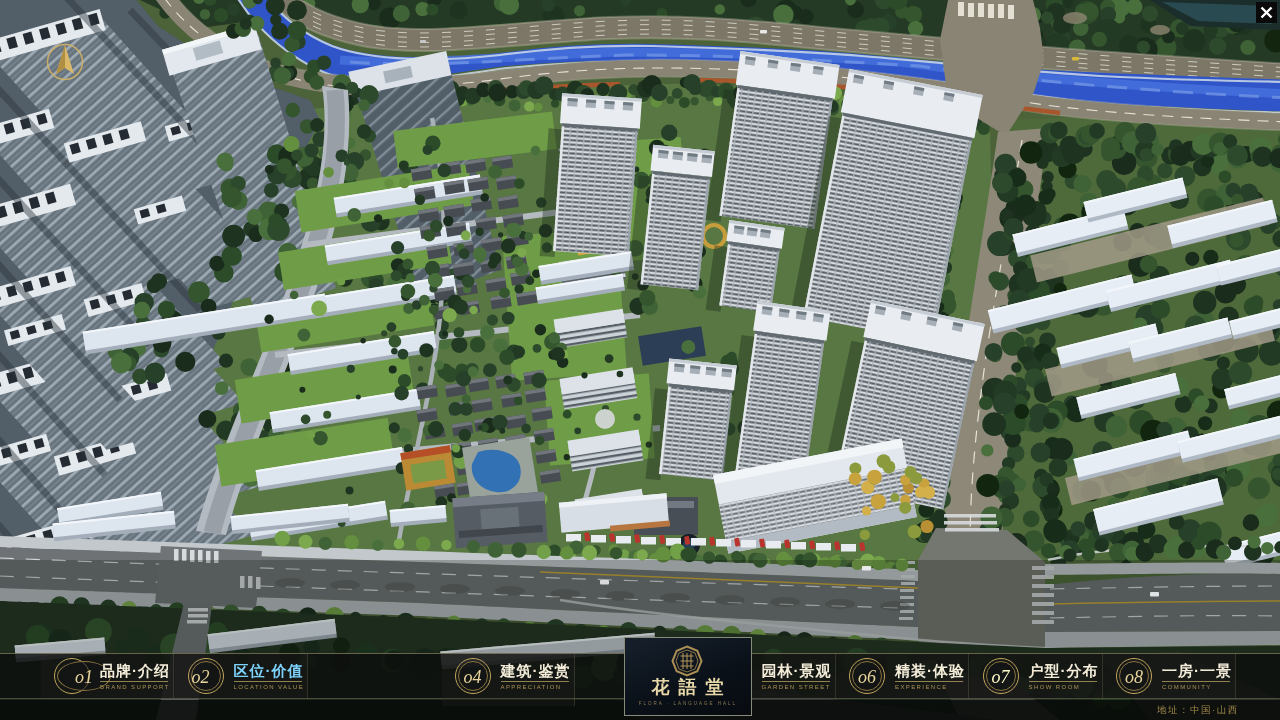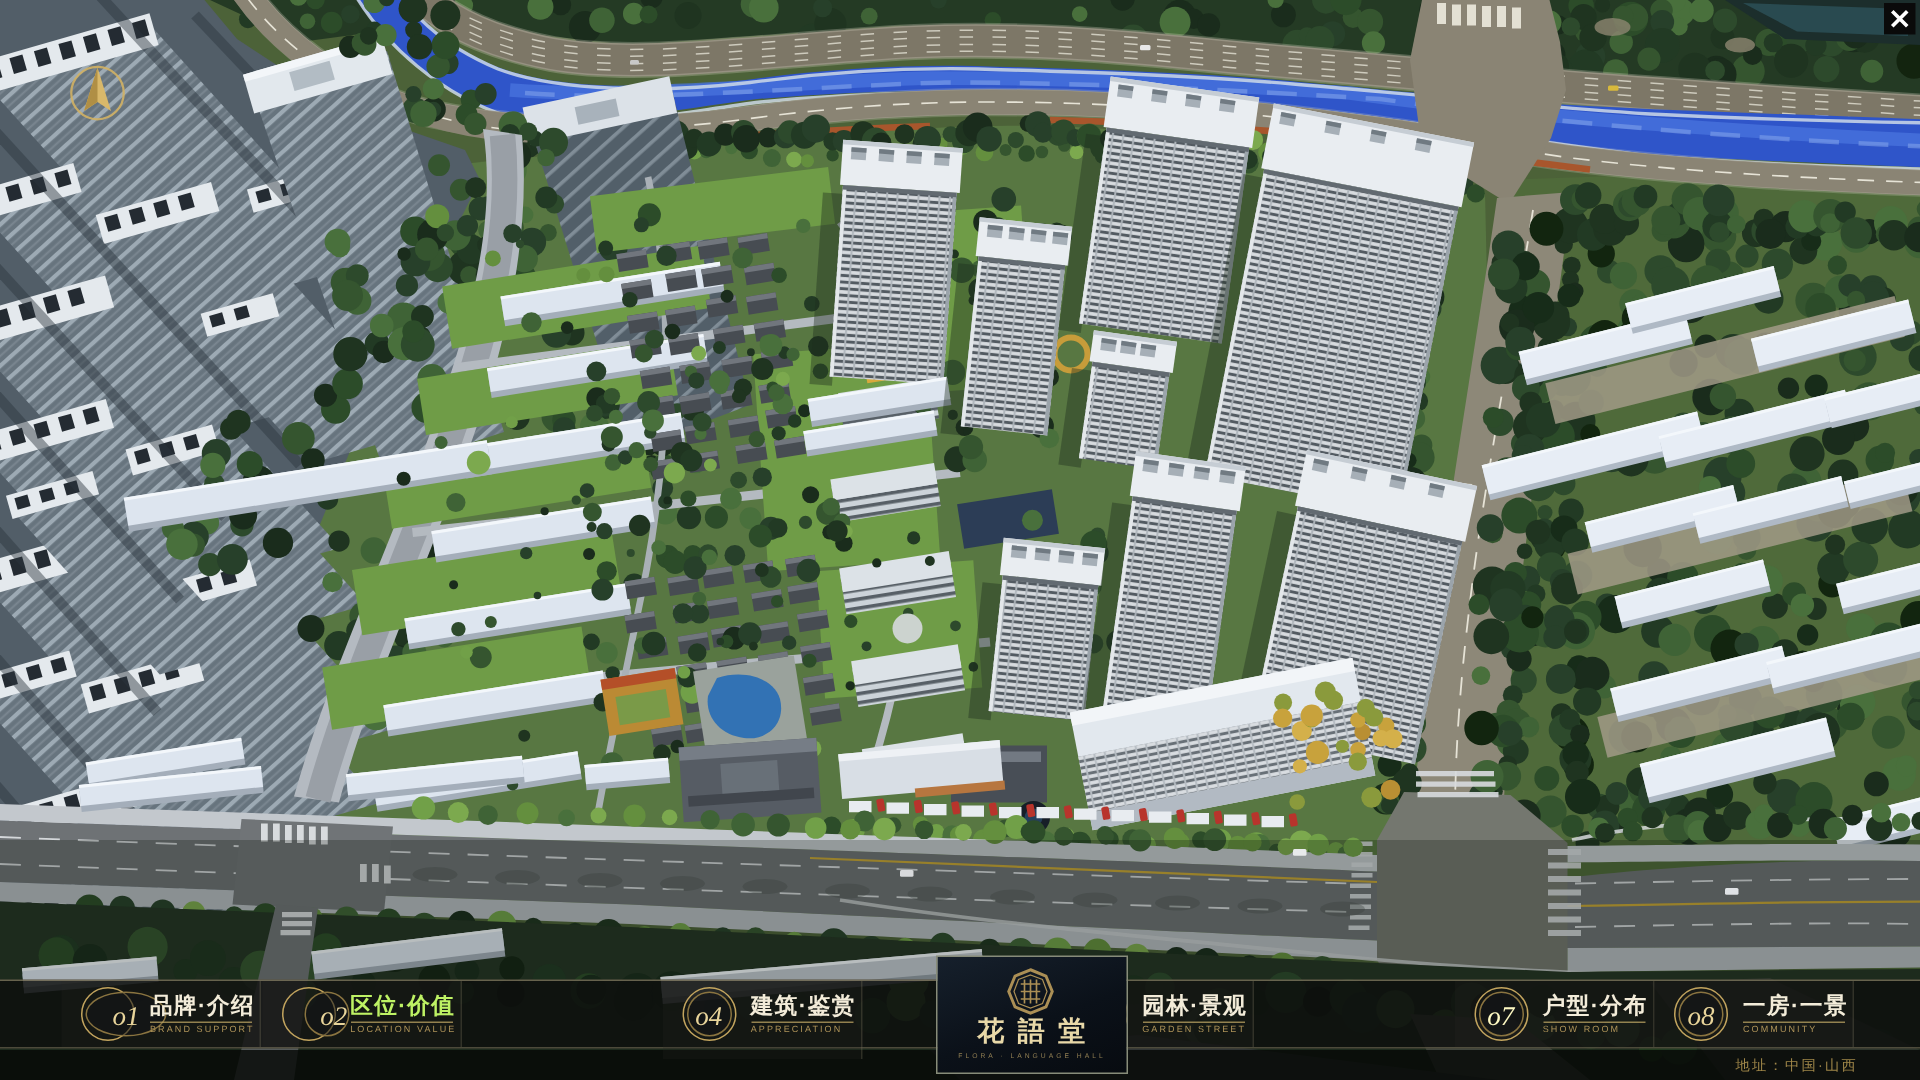--- a/index.html
+++ b/index.html
@@ -2491,22 +2491,22 @@
 <div style="position:absolute;left:41px;top:654px;width:133px;height:44px;background:rgba(40,42,38,0.22);border-right:1px solid rgba(160,150,120,0.22);">
  <div style="position:absolute;left:13px;top:4px;width:36px;height:36px;border-radius:50%;border:1.5px solid #c2a45e;"></div>
  <div style="position:absolute;left:16px;top:7px;width:54px;height:30px;border-radius:50%;border:1px solid #8a7440;background:rgba(18,20,24,0.55);color:#e8d49a;font:italic 18px 'Liberation Serif',serif;text-align:center;line-height:30px;">o1</div>
  <div style="position:absolute;left:59px;top:8px;width:74px;color:#f3ecd9;font:bold 15px/17px 'Liberation Sans',sans-serif;letter-spacing:1px;white-space:nowrap;">品牌·介绍</div>
  <div style="position:absolute;left:59px;top:27px;width:68px;border-top:1px solid rgba(190,165,100,0.75);"></div>
  <div style="position:absolute;left:59px;top:30px;color:#ad9258;font:6px 'Liberation Sans',sans-serif;letter-spacing:1.4px;white-space:nowrap;">BRAND SUPPORT</div>
 </div>
 
 <div style="position:absolute;left:174.5px;top:654px;width:133px;height:44px;background:rgba(40,42,38,0.22);border-right:1px solid rgba(160,150,120,0.22);">
  <div style="position:absolute;left:13px;top:4px;width:36px;height:36px;border-radius:50%;border:1.5px solid #c2a45e;"></div>
- <div style="position:absolute;left:16px;top:7px;width:30px;height:30px;border-radius:50%;border:1px solid #8a7440;background:rgba(18,20,24,0.55);color:#e8d49a;font:italic 18px 'Liberation Serif',serif;text-align:right;line-height:30px;margin-left:12px;">o2</div>
- <div style="position:absolute;left:59px;top:8px;width:74px;color:#bef264;font:bold 15px/17px 'Liberation Sans',sans-serif;letter-spacing:1px;white-space:nowrap;">区位·价值</div>
+ <div style="position:absolute;left:16px;top:7px;width:30px;height:30px;border-radius:50%;border:1px solid #8a7440;background:rgba(18,20,24,0.55);color:#e8d49a;font:italic 18px 'Liberation Serif',serif;text-align:left;line-height:30px;">o2</div>
+ <div style="position:absolute;left:59px;top:8px;width:74px;color:#7dd3fc;font:bold 15px/17px 'Liberation Sans',sans-serif;letter-spacing:1px;white-space:nowrap;">区位·价值</div>
  <div style="position:absolute;left:59px;top:27px;width:68px;border-top:1px solid rgba(190,165,100,0.75);"></div>
  <div style="position:absolute;left:59px;top:30px;color:#ad9258;font:6px 'Liberation Sans',sans-serif;letter-spacing:1.4px;white-space:nowrap;">LOCATION VALUE</div>
 </div>
 
 
 <div style="position:absolute;left:441.5px;top:654px;width:133px;height:52px;background:rgba(40,42,38,0.22);border-right:1px solid rgba(160,150,120,0.22);">
  <div style="position:absolute;left:13px;top:4px;width:36px;height:36px;border-radius:50%;border:1.5px solid #c2a45e;"></div>
  <div style="position:absolute;left:16px;top:7px;width:30px;height:30px;border-radius:50%;border:1px solid #8a7440;background:rgba(18,20,24,0.55);color:#e8d49a;font:italic 18px 'Liberation Serif',serif;text-align:center;line-height:30px;">o4</div>
  <div style="position:absolute;left:59px;top:8px;width:74px;color:#f3ecd9;font:bold 15px/17px 'Liberation Sans',sans-serif;letter-spacing:1px;white-space:nowrap;">建筑·鉴赏</div>
  <div style="position:absolute;left:59px;top:27px;width:68px;border-top:1px solid rgba(190,165,100,0.75);"></div>
@@ -2514,20 +2514,27 @@
 </div>
 
 <div style="position:absolute;left:702.5px;top:654px;width:133px;height:44px;background:rgba(40,42,38,0.22);border-right:1px solid rgba(160,150,120,0.22);">
  <div style="position:absolute;left:13px;top:4px;width:36px;height:36px;border-radius:50%;border:1.5px solid #c2a45e;"></div>
  <div style="position:absolute;left:16px;top:7px;width:30px;height:30px;border-radius:50%;border:1px solid #8a7440;background:rgba(18,20,24,0.55);color:#fde047;font:italic 18px 'Liberation Serif',serif;text-align:center;line-height:30px;">o5</div>
  <div style="position:absolute;left:59px;top:8px;width:74px;color:#f3ecd9;font:bold 15px/17px 'Liberation Sans',sans-serif;letter-spacing:1px;white-space:nowrap;">园林·景观</div>
  <div style="position:absolute;left:59px;top:27px;width:68px;border-top:1px solid rgba(190,165,100,0.75);"></div>
  <div style="position:absolute;left:59px;top:30px;color:#ad9258;font:6px 'Liberation Sans',sans-serif;letter-spacing:1.4px;white-space:nowrap;">GARDEN STREET</div>
 </div>
 
+<div style="position:absolute;left:836px;top:654px;width:133px;height:44px;background:rgba(40,42,38,0.22);border-right:1px solid rgba(160,150,120,0.22);">
+ <div style="position:absolute;left:13px;top:4px;width:36px;height:36px;border-radius:50%;border:1.5px solid #c2a45e;"></div>
+ <div style="position:absolute;left:16px;top:7px;width:30px;height:30px;border-radius:50%;border:1px solid #8a7440;background:rgba(18,20,24,0.55);color:#e8d49a;font:italic 18px 'Liberation Serif',serif;text-align:center;line-height:30px;">o6</div>
+ <div style="position:absolute;left:59px;top:8px;width:74px;color:#f3ecd9;font:bold 15px/17px 'Liberation Sans',sans-serif;letter-spacing:1px;white-space:nowrap;">精装·体验</div>
+ <div style="position:absolute;left:59px;top:27px;width:68px;border-top:1px solid rgba(190,165,100,0.75);"></div>
+ <div style="position:absolute;left:59px;top:30px;color:#ad9258;font:6px 'Liberation Sans',sans-serif;letter-spacing:1.4px;white-space:nowrap;">EXPERIENCE</div>
+</div>
 
 <div style="position:absolute;left:969.5px;top:654px;width:133px;height:44px;background:rgba(40,42,38,0.22);border-right:1px solid rgba(160,150,120,0.22);">
  <div style="position:absolute;left:13px;top:4px;width:36px;height:36px;border-radius:50%;border:1.5px solid #c2a45e;"></div>
  <div style="position:absolute;left:16px;top:7px;width:30px;height:30px;border-radius:50%;border:1px solid #8a7440;background:rgba(18,20,24,0.55);color:#fef9c3;font:italic 18px 'Liberation Serif',serif;text-align:center;line-height:30px;">o7</div>
  <div style="position:absolute;left:59px;top:8px;width:74px;color:#f3ecd9;font:bold 15px/17px 'Liberation Sans',sans-serif;letter-spacing:1px;white-space:nowrap;">户型·分布</div>
  <div style="position:absolute;left:59px;top:27px;width:68px;border-top:1px solid rgba(190,165,100,0.75);"></div>
  <div style="position:absolute;left:59px;top:30px;color:#ad9258;font:6px 'Liberation Sans',sans-serif;letter-spacing:1.4px;white-space:nowrap;">SHOW ROOM</div>
 </div>
 
 <div style="position:absolute;left:1103px;top:654px;width:133px;height:44px;background:rgba(40,42,38,0.22);border-right:1px solid rgba(160,150,120,0.22);">

